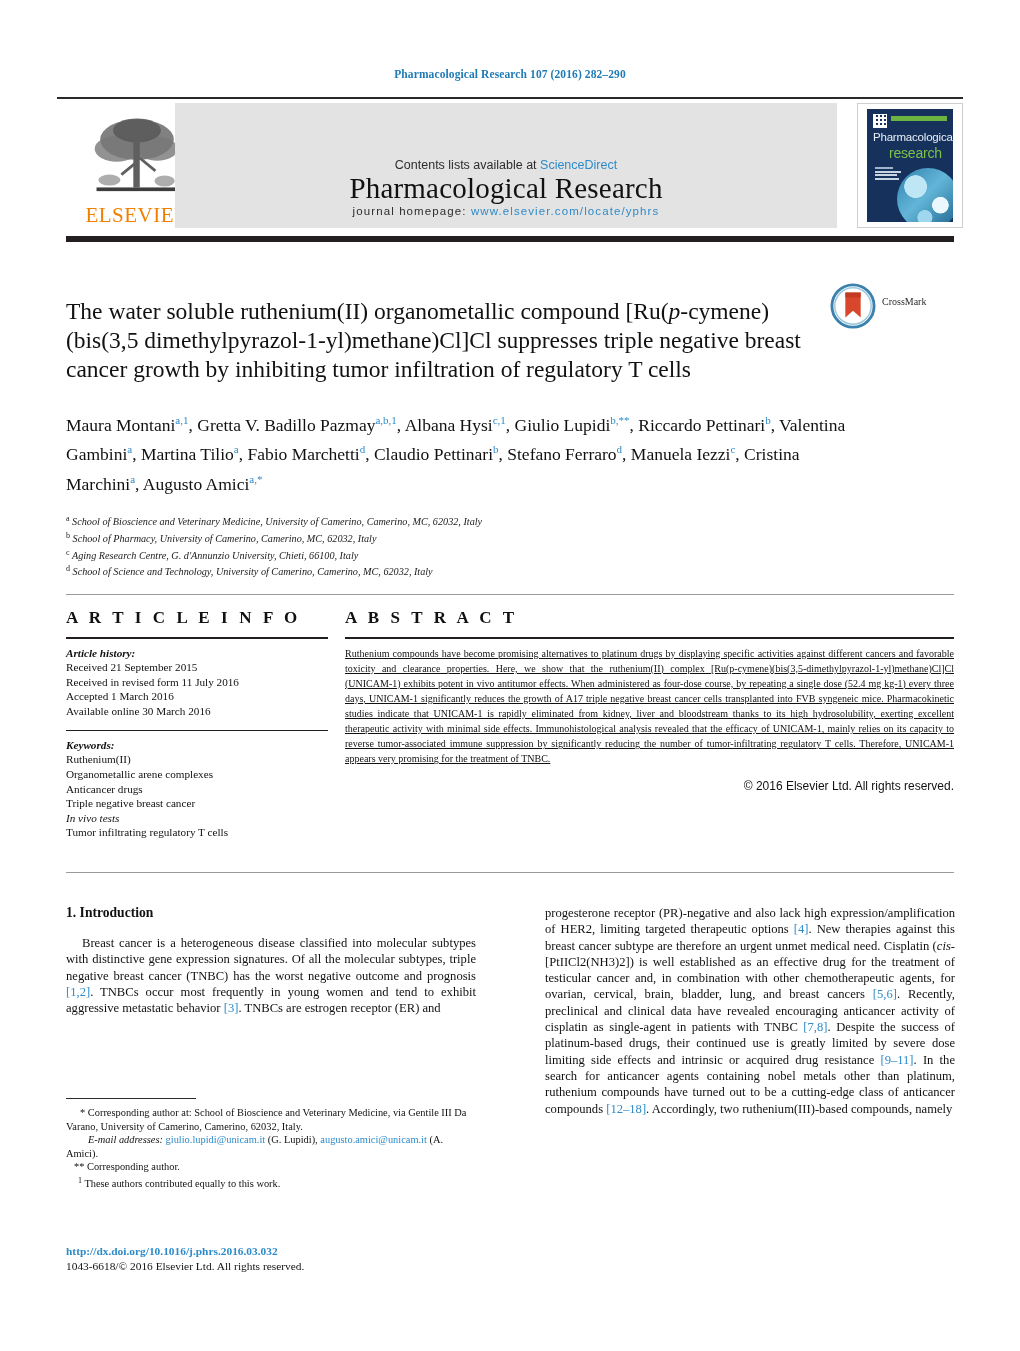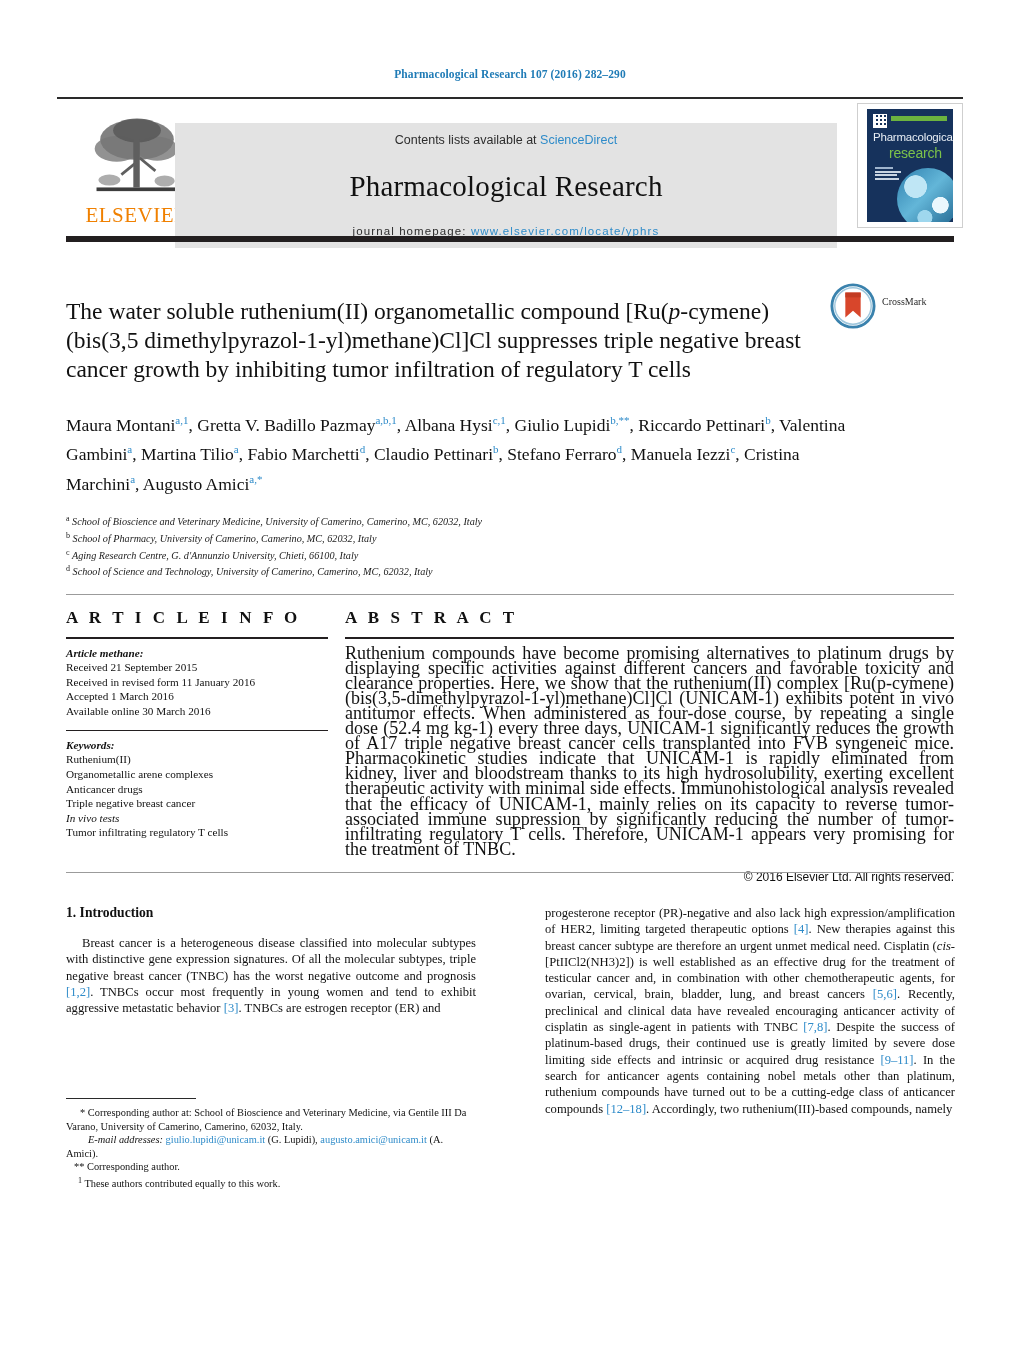--- a/index.html
+++ b/index.html
@@ -38,23 +38,22 @@
   }
   .elsevier-tree { width:92px; height:92px; }
   .elsevier-word {
     font-family:"Liberation Serif", serif;
     font-size:21px; color:#F08000; letter-spacing:0.5px;
     line-height:1; margin-top:1px; font-weight:400;
   }
   .grey-band {
     position:absolute; left:118px; top:0; width:662px; height:125px;
     background:#e3e3e3;
-    display:flex; flex-direction:column; align-items:center; justify-content:space-between;
+    display:flex; flex-direction:column; align-items:center; justify-content:flex-end;
     padding:10px 0 11px 0;
-    margin-top:20px;
   }
   .contents-line { font-family:"Liberation Sans", sans-serif; font-size:12.5px; color:#2d2d2d; }
   .contents-line .sd { color:#2e8bc9; }
   .journal-title {
     font-family:"Liberation Serif", serif;
     font-size:29px; color:#111; letter-spacing:0.2px;
   }
   .homepage-line {
     font-family:"Liberation Sans", sans-serif; font-size:11.5px;
     color:#2d2d2d; letter-spacing:1.1px;
@@ -145,22 +144,23 @@
   .hr-thin { height:1.2px; background:#231f20; margin:11px 0 7px 0; }
 
   .meta { font-family:"Liberation Serif", serif; font-size:11.2px; line-height:14.6px; color:#111; }
   .meta .lbl { font-style:italic; font-weight:bold; }
   .kw { font-family:"Liberation Serif", serif; font-size:11.2px; line-height:14.6px; color:#111; }
   .kw .lbl { font-style:italic; font-weight:bold; }
   .kw .ital { font-style:italic; }
 
   .abstract-body {
     font-family:"Liberation Serif", serif;
-    font-size:18px; line-height:15.1px; color:#111;
+    font-size:10px; line-height:15.1px; color:#111;
     text-align:justify;
+    text-decoration:underline;
   }
   .copyright {
     text-align:right; font-family:Liberation Sans, sans-serif;
     font-size:12px; margin-top:13px; color:#111;
   }
 
   .rule-bot { position:absolute; left:66px; top:872px; width:888px; height:1px; background:#9b9b9b; }
 
   
   .colL { position:absolute; left:66px; top:905px; width:410px; }
@@ -281,23 +281,23 @@
     <div><sup>c</sup> <span>Aging Research Centre, G. d'Annunzio University, Chieti, 66100, Italy</span></div>
     <div><sup>d</sup> <span>School of Science and Technology, University of Camerino, Camerino, MC, 62032, Italy</span></div>
   </div>
 
   <div class="rule-mid"></div>
 
   <div class="infocol">
     <div class="sec-head">A R T I C L E   I N F O</div>
     <div class="hr-dark"></div>
     <div class="meta">
-      <div class="lbl">Article methane:</div>
+      <div class="lbl">Article history:</div>
       <div>Received 21 September 2015</div>
-      <div>Received in revised form 11 January 2016</div>
+      <div>Received in revised form 11 July 2016</div>
       <div>Accepted 1 March 2016</div>
       <div>Available online 30 March 2016</div>
     </div>
     <div class="hr-thin"></div>
     <div class="kw">
       <div class="lbl">Keywords:</div>
       <div>Ruthenium(II)</div>
       <div>Organometallic arene complexes</div>
       <div>Anticancer drugs</div>
       <div>Triple negative breast cancer</div>
@@ -337,14 +337,18 @@
       <span>(G. Lupidi),</span>
       <span class="link">augusto.amici@unicam.it</span>
       <span>(A. Amici).</span>
     </div>
     <div style="text-indent:8px">** Corresponding author.</div>
     <div style="text-indent:12px">
       <sup>1</sup> These authors contributed equally to this work.
     </div>
   </div>
 
+  <div class="doi">
+    <div class="doi-link">http://dx.doi.org/10.1016/j.phrs.2016.03.032</div>
+    <div class="issn">1043-6618/© 2016 Elsevier Ltd. All rights reserved.</div>
+  </div>
 
 </div>
 
 </body></html>

